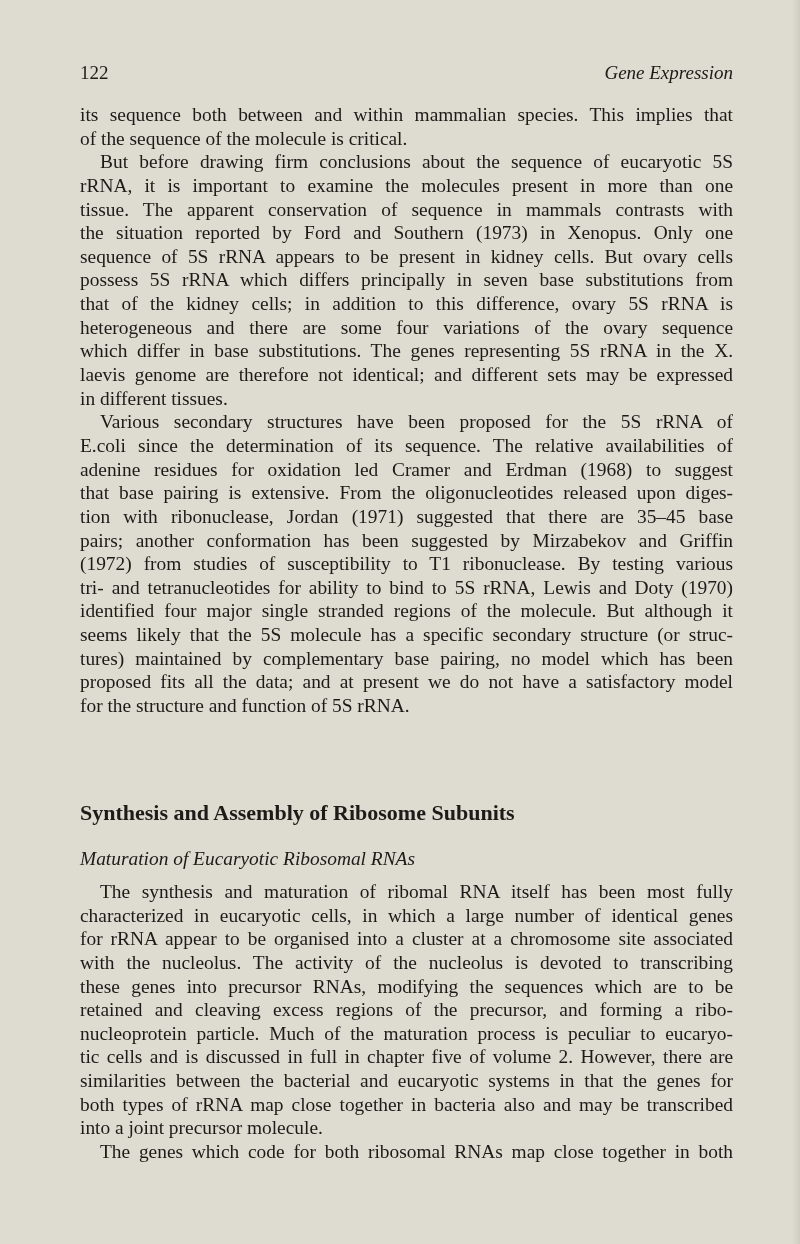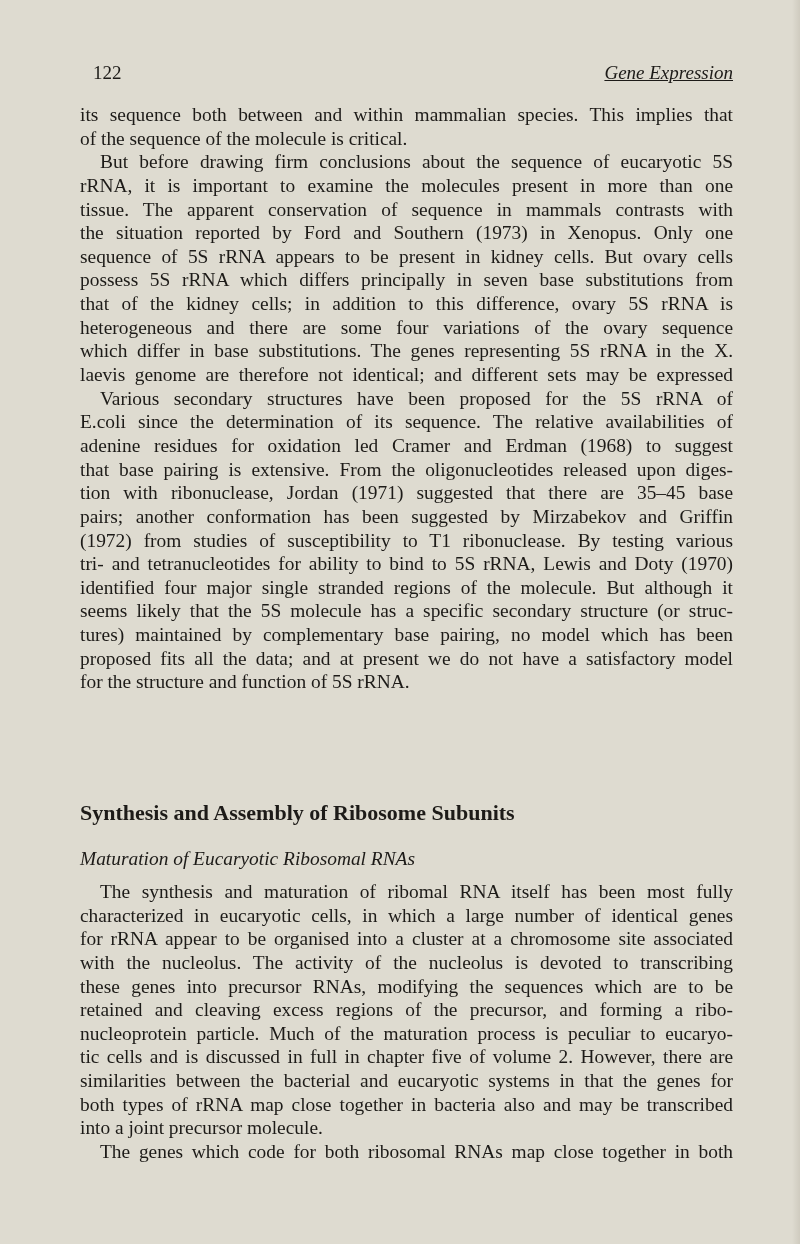--- a/index.html
+++ b/index.html
@@ -11,22 +11,22 @@
       color: #1d1b18;
     }
     .page-edge {
       position: absolute; top: 0; right: 0; width: 8px; height: 1244px;
       background: linear-gradient(to right, #dedbd0, #cfcbbf);
     }
     .running-head {
       position: absolute; left: 80px; top: 62px; width: 653px; height: 26px;
       font-size: 19px;
     }
-    .page-number { position: absolute; left: 0; top: 0; margin-left: 13px; }
-    .running-title { position: absolute; right: 0; top: 0; font-style: italic; text-decoration: underline; }
+    .page-number { position: absolute; left: 0; top: 0; }
+    .running-title { position: absolute; right: 0; top: 0; font-style: italic; }
     .block {
       position: absolute; left: 80px; width: 653px;
       font-size: 19.4px; line-height: 23.65px;
     }
     .line {
       display: block; height: 23.65px; white-space: nowrap;
       text-align: justify; text-align-last: justify;
       overflow: visible;
     }
     .line.last { text-align-last: left; }
@@ -57,20 +57,21 @@
   <span class="line" style="padding-left:20px">But before drawing firm conclusions about the sequence of eucaryotic 5S</span>
   <span class="line">rRNA, it is important to examine the molecules present in more than one</span>
   <span class="line">tissue. The apparent conservation of sequence in mammals contrasts with</span>
   <span class="line">the situation reported by Ford and Southern (1973) in Xenopus. Only one</span>
   <span class="line">sequence of 5S rRNA appears to be present in kidney cells. But ovary cells</span>
   <span class="line">possess 5S rRNA which differs principally in seven base substitutions from</span>
   <span class="line">that of the kidney cells; in addition to this difference, ovary 5S rRNA is</span>
   <span class="line">heterogeneous and there are some four variations of the ovary sequence</span>
   <span class="line">which differ in base substitutions. The genes representing 5S rRNA in the X.</span>
   <span class="line">laevis genome are therefore not identical; and different sets may be expressed</span>
+  <span class="line last">in different tissues.</span>
   <span class="line" style="padding-left:20px">Various secondary structures have been proposed for the 5S rRNA of</span>
   <span class="line">E.coli since the determination of its sequence. The relative availabilities of</span>
   <span class="line">adenine residues for oxidation led Cramer and Erdman (1968) to suggest</span>
   <span class="line">that base pairing is extensive. From the oligonucleotides released upon diges-</span>
   <span class="line">tion with ribonuclease, Jordan (1971) suggested that there are 35–45 base</span>
   <span class="line">pairs; another conformation has been suggested by Mirzabekov and Griffin</span>
   <span class="line">(1972) from studies of susceptibility to T1 ribonuclease. By testing various</span>
   <span class="line">tri- and tetranucleotides for ability to bind to 5S rRNA, Lewis and Doty (1970)</span>
   <span class="line">identified four major single stranded regions of the molecule. But although it</span>
   <span class="line">seems likely that the 5S molecule has a specific secondary structure (or struc-</span>

